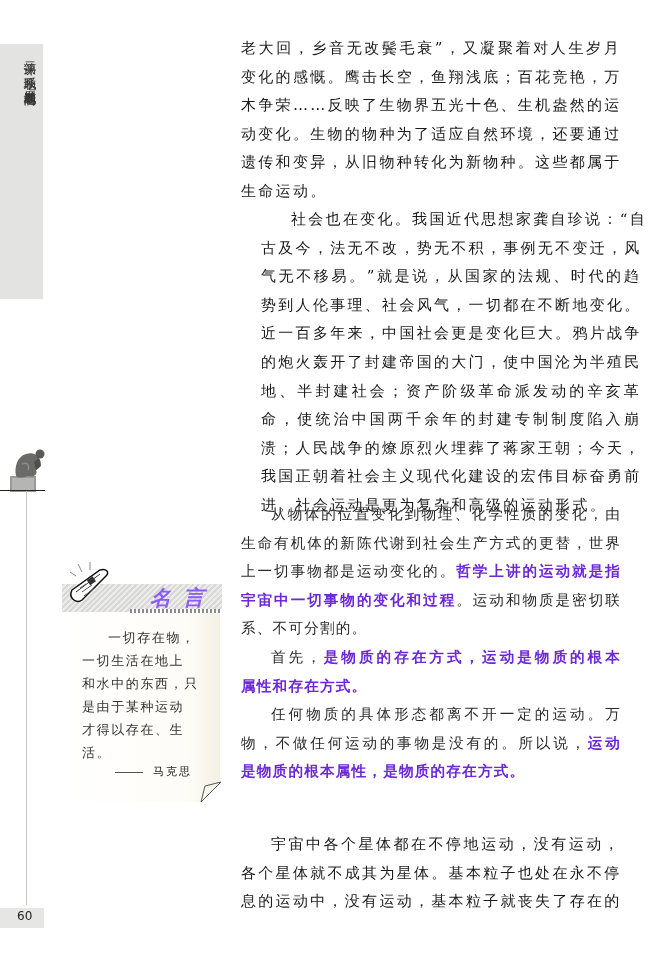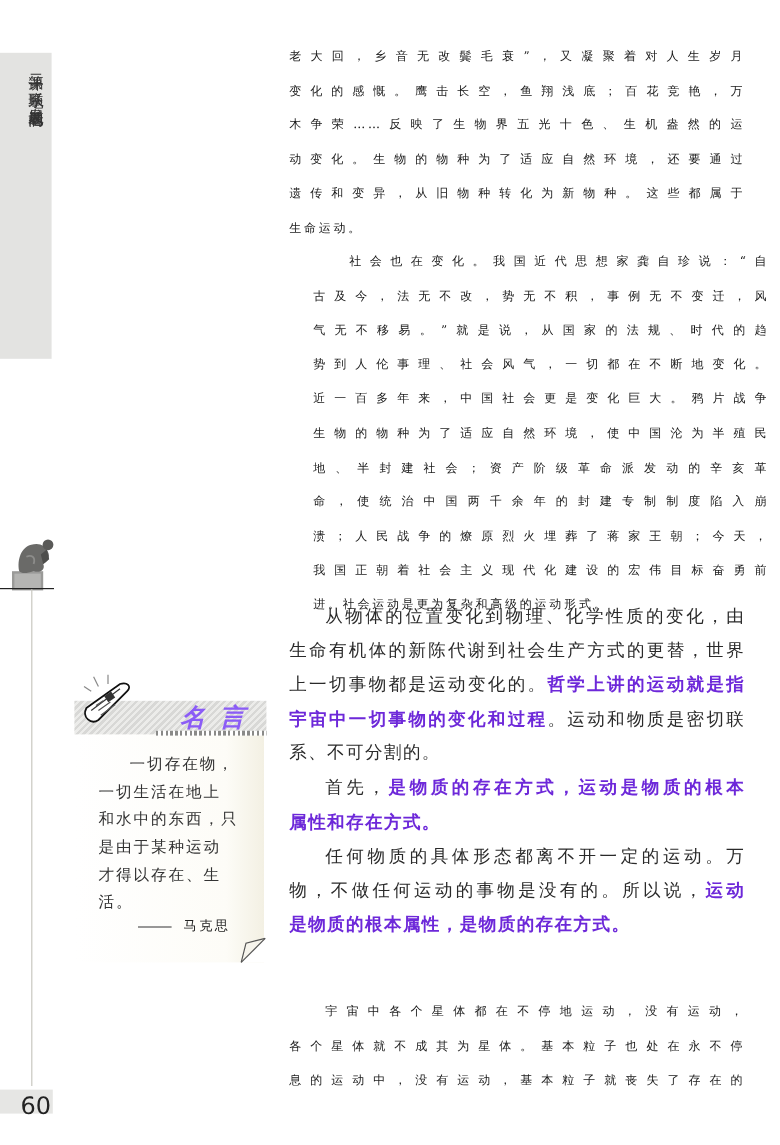--- a/index.html
+++ b/index.html
@@ -25,21 +25,21 @@
     }
     .hline { position: absolute; left: 0; top: 490px; width: 45px; height: 1px; background: #222; }
     .vline { position: absolute; left: 26px; top: 491px; width: 1px; height: 414px; background: #c9c7c0; }
     .page-num-band {
       position: absolute; left: 0; top: 908px; width: 44px; height: 20px;
       background: #e6e6e4;
     }
     .page-num {
       position: absolute; left: 17px; top: 909px;
       font-family: "DejaVu Sans", "Liberation Sans", sans-serif;
-      font-size: 20px; color: #222;
+      font-size: 12px; color: #222;
     }
 
     
     .quote-box {
       position: absolute; left: 62px; top: 590px; width: 158px; height: 212px;
       background: linear-gradient(90deg, #ffffff 0%, #fdfcf7 80%, #f3f0e3 100%);
     }
     .quote-header {
       position: absolute; left: 62px; top: 584px; width: 160px; height: 28px;
       background: repeating-linear-gradient(135deg, #d8d8d6 0 2px, #ececea 2px 4px);
@@ -64,21 +64,21 @@
     .quote-author {
       position: absolute; left: 115px; top: 764px;
       font-size: 11px; color: #222; letter-spacing: 2px;
     }
     .quote-dash { display: inline-block; width: 28px; height: 1px; background: #555; vertical-align: middle; margin-right: 10px; }
     .page-curl { position: absolute; left: 199px; top: 780px; width: 24px; height: 24px; }
 
     
     .main { position: absolute; left: 241px; width: 380px; }
     .p {
-      font-size: 10px; line-height: 28.6px; letter-spacing: 2.3px;
+      font-size: 15px; line-height: 28.6px; letter-spacing: 2.3px;
       text-align: justify; margin: 0;
     }
     .p.sans {
       font-family: "DejaVu Sans", "Liberation Sans", sans-serif;
       letter-spacing: 1.2px; color: #2a2a2a; font-size: 14.6px;
     }
     .indent2 { padding-left: 30px; }
     b { font-weight: bold; color: #6d28d9; }
     .line { display: block; white-space: nowrap; text-align-last: justify; }
     .line.last { text-align-last: left; }
@@ -144,21 +144,21 @@
   </p>
 </div>
 
 <div class="main" style="top:205px;margin-left:20px;">
   <p class="p">
     <span class="line indent2">社会也在变化。我国近代思想家龚自珍说：“自</span>
     <span class="line">古及今，法无不改，势无不积，事例无不变迁，风</span>
     <span class="line">气无不移易。”就是说，从国家的法规、时代的趋</span>
     <span class="line">势到人伦事理、社会风气，一切都在不断地变化。</span>
     <span class="line">近一百多年来，中国社会更是变化巨大。鸦片战争</span>
-    <span class="line">生物的物种为了适应自然环境，使中国沦为半殖民</span>
+    <span class="line">的炮火轰开了封建帝国的大门，使中国沦为半殖民</span>
     <span class="line">地、半封建社会；资产阶级革命派发动的辛亥革</span>
     <span class="line">命，使统治中国两千余年的封建专制制度陷入崩</span>
     <span class="line">溃；人民战争的燎原烈火埋葬了蒋家王朝；今天，</span>
     <span class="line">我国正朝着社会主义现代化建设的宏伟目标奋勇前</span>
     <span class="line last">进。社会运动是更为复杂和高级的运动形式。</span>
   </p>
 </div>
 
 <div class="main" style="top:500px;">
   <p class="p sans">

